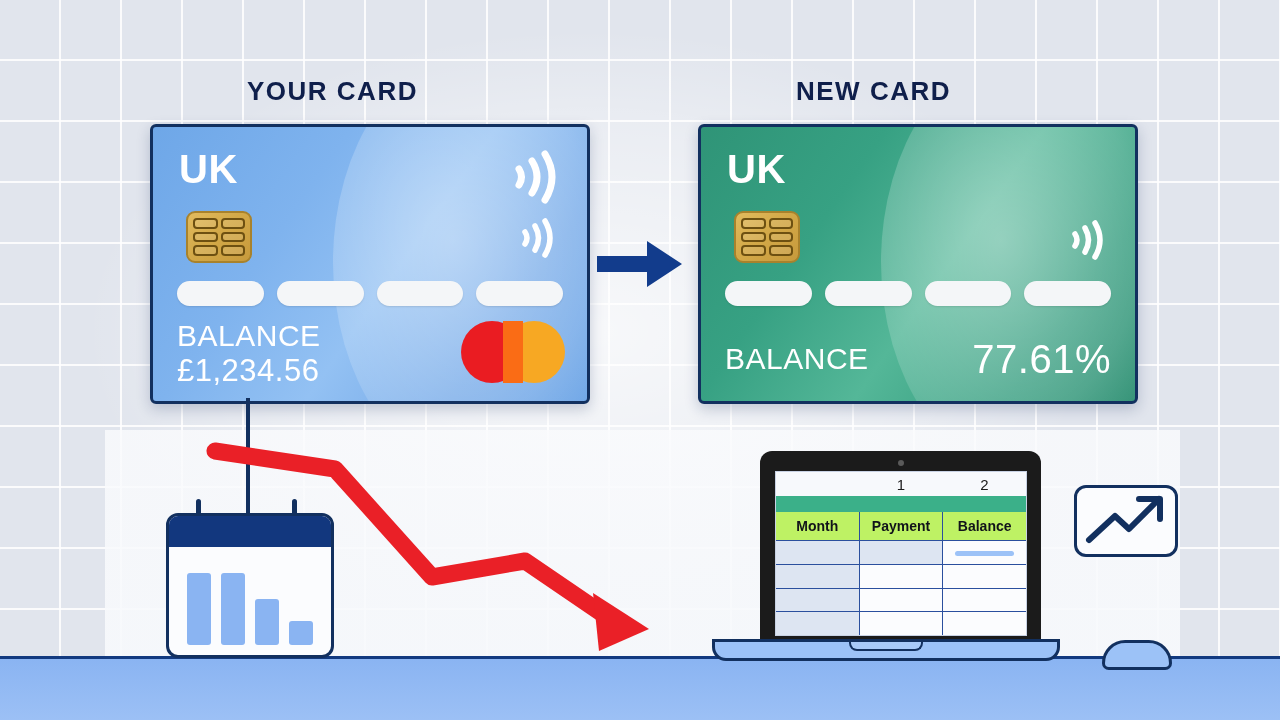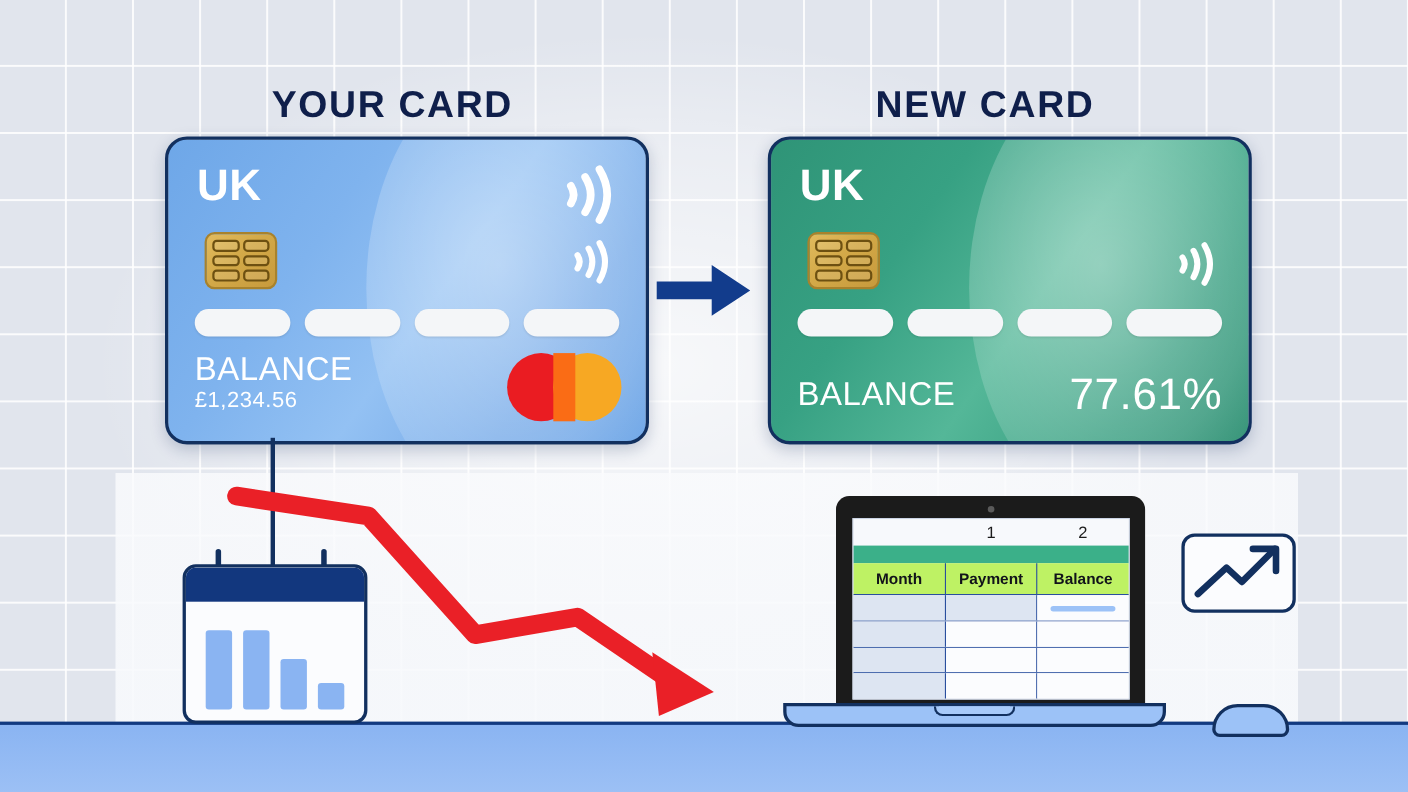--- a/index.html
+++ b/index.html
@@ -49,32 +49,32 @@
     top: 656px;
     width: 1280px;
     height: 4px;
     background: #123a80;
   }
 
   
   .card-heading {
     position: absolute;
     color: #0f1f4b;
-    font-size: 34px;
+    font-size: 26px;
     font-weight: 700;
     letter-spacing: 1.5px;
     white-space: nowrap;
   }
   #heading-your { left: 247px; top: 76px; }
   #heading-new  { left: 796px; top: 76px; }
 
   
   .credit-card {
     position: absolute;
-    border-radius: 20px;
+    border-radius: 6px;
     border: 3px solid #12305f;
     overflow: hidden;
     box-shadow: 0 5px 14px rgba(20,40,90,0.22);
     text-align: right;
   }
   #card-your {
     left: 150px; top: 124px; width: 434px; height: 274px;
     background: linear-gradient(125deg, #6ea7e8 0%, #7fb3ee 32%, #93c1f3 55%, #79ace9 78%, #6ba4e6 100%);
   }
   #card-new {
@@ -161,21 +161,21 @@
     color: #ffffff;
     font-size: 30px;
     font-weight: 500;
     letter-spacing: 0.5px;
   }
   #your-balance-label { top: 192px; }
   #your-balance-value {
     position: absolute;
     left: 24px; top: 226px;
     color: #ffffff;
-    font-size: 20px;
+    font-size: 31px;
     font-weight: 500;
     letter-spacing: 0.5px;
   }
   #new-balance-label { top: 215px; }
   #new-apr-value {
     position: absolute;
     right: 24px; top: 210px;
     color: #ffffff;
     font-size: 40px;
     font-weight: 500;

